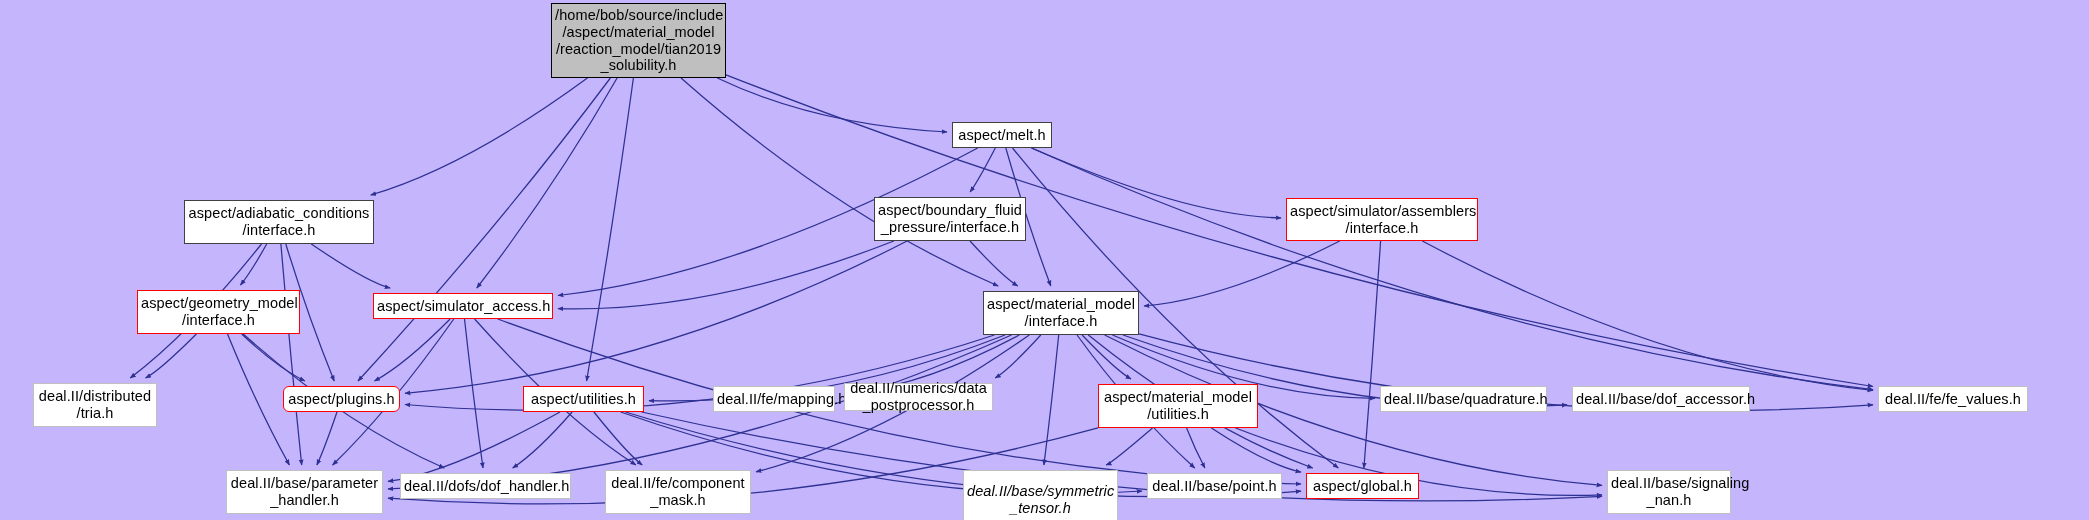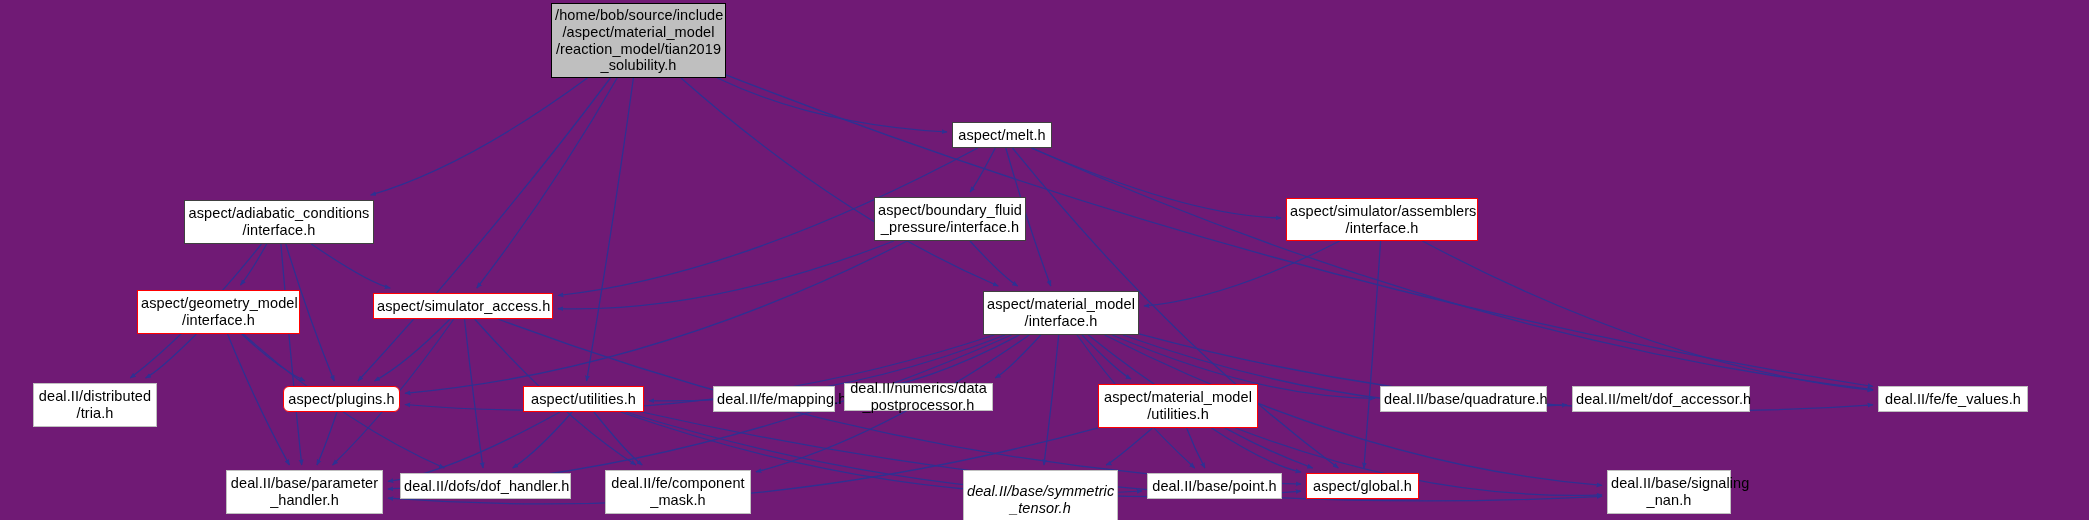--- a/index.html
+++ b/index.html
@@ -4,21 +4,21 @@
 <style>
   html, body {
     margin: 0;
     padding: 0;
     background: #ffffff;
   }
   #graph-canvas {
     position: relative;
     width: 2089px;
     height: 520px;
-    background: #701a75;
+    background: #c4b5fd;
     font-family: "Liberation Sans", sans-serif;
     overflow: hidden;
   }
   #edge-layer {
     position: absolute;
     left: 0;
     top: 0;
     width: 2089px;
     height: 520px;
     pointer-events: none;
@@ -146,21 +146,21 @@
       <div class="node " style="left: 33px; top: 383px; width: 124px; height: 44px;"><span class="node-label">deal.II/distributed
 /tria.h</span></div>
       <div class="node red" style="left: 283px; top: 386px; width: 117px; height: 26px; border-radius: 6px;"><span class="node-label">aspect/plugins.h</span></div>
       <div class="node red" style="left: 523px; top: 386px; width: 121px; height: 26px;"><span class="node-label">aspect/utilities.h</span></div>
       <div class="node " style="left: 713px; top: 386px; width: 122px; height: 26px;"><span class="node-label">deal.II/fe/mapping.h</span></div>
       <div class="node " style="left: 844px; top: 383px; width: 149px; height: 28px;"><span class="node-label">deal.II/numerics/data
 _postprocessor.h</span></div>
       <div class="node red" style="left: 1098px; top: 384px; width: 160px; height: 44px;"><span class="node-label">aspect/material_model
 /utilities.h</span></div>
       <div class="node " style="left: 1380px; top: 386px; width: 167px; height: 26px;"><span class="node-label">deal.II/base/quadrature.h</span></div>
-      <div class="node " style="left: 1572px; top: 386px; width: 178px; height: 26px;"><span class="node-label">deal.II/melt/dof_accessor.h</span></div>
+      <div class="node " style="left: 1572px; top: 386px; width: 178px; height: 26px;"><span class="node-label">deal.II/base/dof_accessor.h</span></div>
       <div class="node " style="left: 1878px; top: 386px; width: 150px; height: 26px; justify-content: flex-end;"><span class="node-label">deal.II/fe/fe_values.h</span></div>
       <div class="node " style="left: 226px; top: 470px; width: 157px; height: 44px;"><span class="node-label">deal.II/base/parameter
 _handler.h</span></div>
       <div class="node " style="left: 400px; top: 473px; width: 171px; height: 26px;"><span class="node-label">deal.II/dofs/dof_handler.h</span></div>
       <div class="node " style="left: 605px; top: 470px; width: 146px; height: 44px;"><span class="node-label">deal.II/fe/component
 _mask.h</span></div>
       <div class="node " style="left: 963px; top: 470px; width: 155px; height: 60px; font-style: italic;"><span class="node-label">deal.II/base/symmetric
 _tensor.h</span></div>
       <div class="node " style="left: 1147px; top: 473px; width: 135px; height: 26px;"><span class="node-label">deal.II/base/point.h</span></div>
       <div class="node red" style="left: 1306px; top: 473px; width: 113px; height: 26px;"><span class="node-label">aspect/global.h</span></div>

